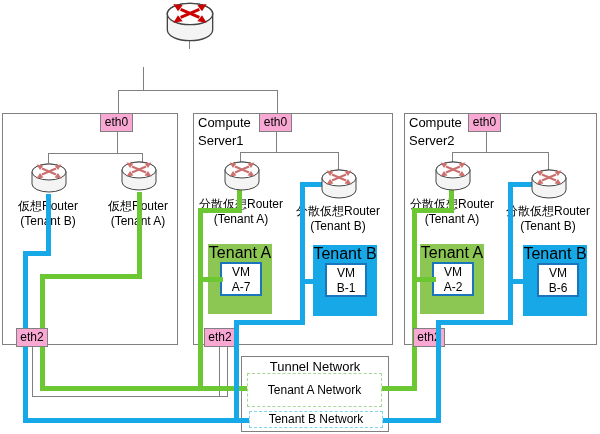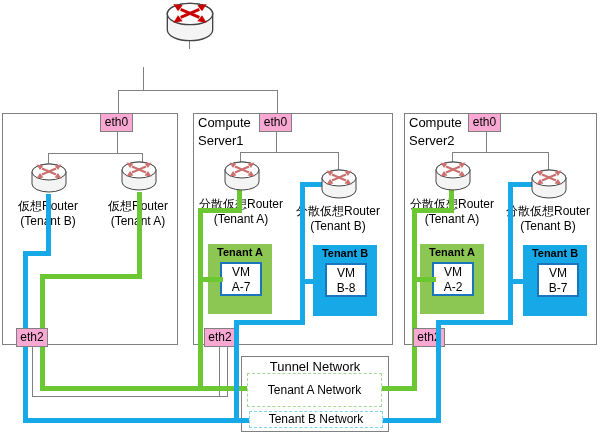--- a/index.html
+++ b/index.html
@@ -9,21 +9,21 @@
   .server{position:absolute;border:1px solid var(--gray);background:transparent;box-sizing:border-box;z-index:1;}
   .port{position:absolute;border:1px solid var(--gray);background:#f9a8d4;box-sizing:border-box;
     font-size:12px;text-align:center;line-height:16px;z-index:5;}
   .lbl{position:absolute;font-size:13px;line-height:18px;white-space:nowrap;}
   .rlabel{position:absolute;width:110px;text-align:center;font-size:12px;line-height:15px;white-space:nowrap;}
   .gline{position:absolute;background:var(--green);z-index:3;}
   .bline{position:absolute;background:var(--blue);z-index:3;}
   .grayline{position:absolute;background:var(--gray);z-index:1;}
   .conn{position:absolute;background:var(--gray);z-index:1;}
   .tenantbox{position:absolute;box-sizing:border-box;z-index:2;text-align:center;}
-  .tenantbox .tname{font-weight:bold;font-size:11px;line-height:17px;}
+  .tenantbox .tname{font-weight:normal;font-size:16px;line-height:17px;}
   .vmbox{position:absolute;background:#fff;border:2px solid var(--vm_border);box-sizing:border-box;
     font-size:12px;line-height:15px;text-align:center;padding-top:1px;z-index:2;}
   .router{position:absolute;z-index:4;}
   .tunnel{position:absolute;border:1px solid var(--gray);background:#fff;box-sizing:border-box;z-index:2;}
   .tunnel .ttitle{font-size:13px;text-align:center;line-height:17px;margin-top:1px;}
   .dashbox{position:absolute;background:#fff;box-sizing:border-box;text-align:center;font-size:12px;z-index:4;}
   .z6{z-index:6;}
 </style>
 </head>
 <body>
@@ -108,21 +108,21 @@
   </div>
   <div class="vmbox" style="left:220px;top:262px;width:42px;height:34px;">
     <div>VM</div>
     <div>A-7</div>
   </div>
   <div class="tenantbox" style="left:313px;top:245px;width:64px;height:71px;background:var(--blue);">
     <div class="tname">Tenant B</div>
   </div>
   <div class="vmbox" style="left:325px;top:263px;width:42px;height:34px;">
     <div>VM</div>
-    <div>B-8</div>
+    <div>B-1</div>
   </div>
   <div class="port" style="left:204px;top:328px;width:32px;height:19px;">eth2</div>
 
   <div class="server" style="left:404px;top:113px;width:193px;height:232px;"></div>
   <div class="lbl" style="left:409px;top:114px;">
     <div>Compute</div>
     <div>Server2</div>
   </div>
   <div class="port" style="left:468px;top:113px;width:33px;height:19px;">eth0</div>
   <div class="conn" style="left:486px;top:132px;width:1px;height:20px;"></div>
@@ -148,21 +148,21 @@
   </div>
   <div class="vmbox" style="left:432px;top:262px;width:42px;height:34px;">
     <div>VM</div>
     <div>A-2</div>
   </div>
   <div class="tenantbox" style="left:523px;top:245px;width:64px;height:71px;background:var(--blue);">
     <div class="tname">Tenant B</div>
   </div>
   <div class="vmbox" style="left:537px;top:263px;width:42px;height:34px;">
     <div>VM</div>
-    <div>B-7</div>
+    <div>B-6</div>
   </div>
   <div class="port" style="left:413px;top:328px;width:32px;height:19px;">eth2</div>
 
   <div class="tunnel" style="left:241px;top:356px;width:148px;height:76px;">
     <div class="ttitle">Tunnel Network</div>
   </div>
   <div class="dashbox" style="left:249px;top:411px;width:134px;height:17px;line-height:15px;border:1px dashed var(--dash_blue);">Tenant B Network</div>
   <div class="dashbox" style="left:247px;top:373px;width:135px;height:34px;line-height:32px;border:1px dashed var(--dash_green);">Tenant A Network</div>
 
   <div class="grayline" style="left:32px;top:346px;width:1px;height:50px;"></div>

